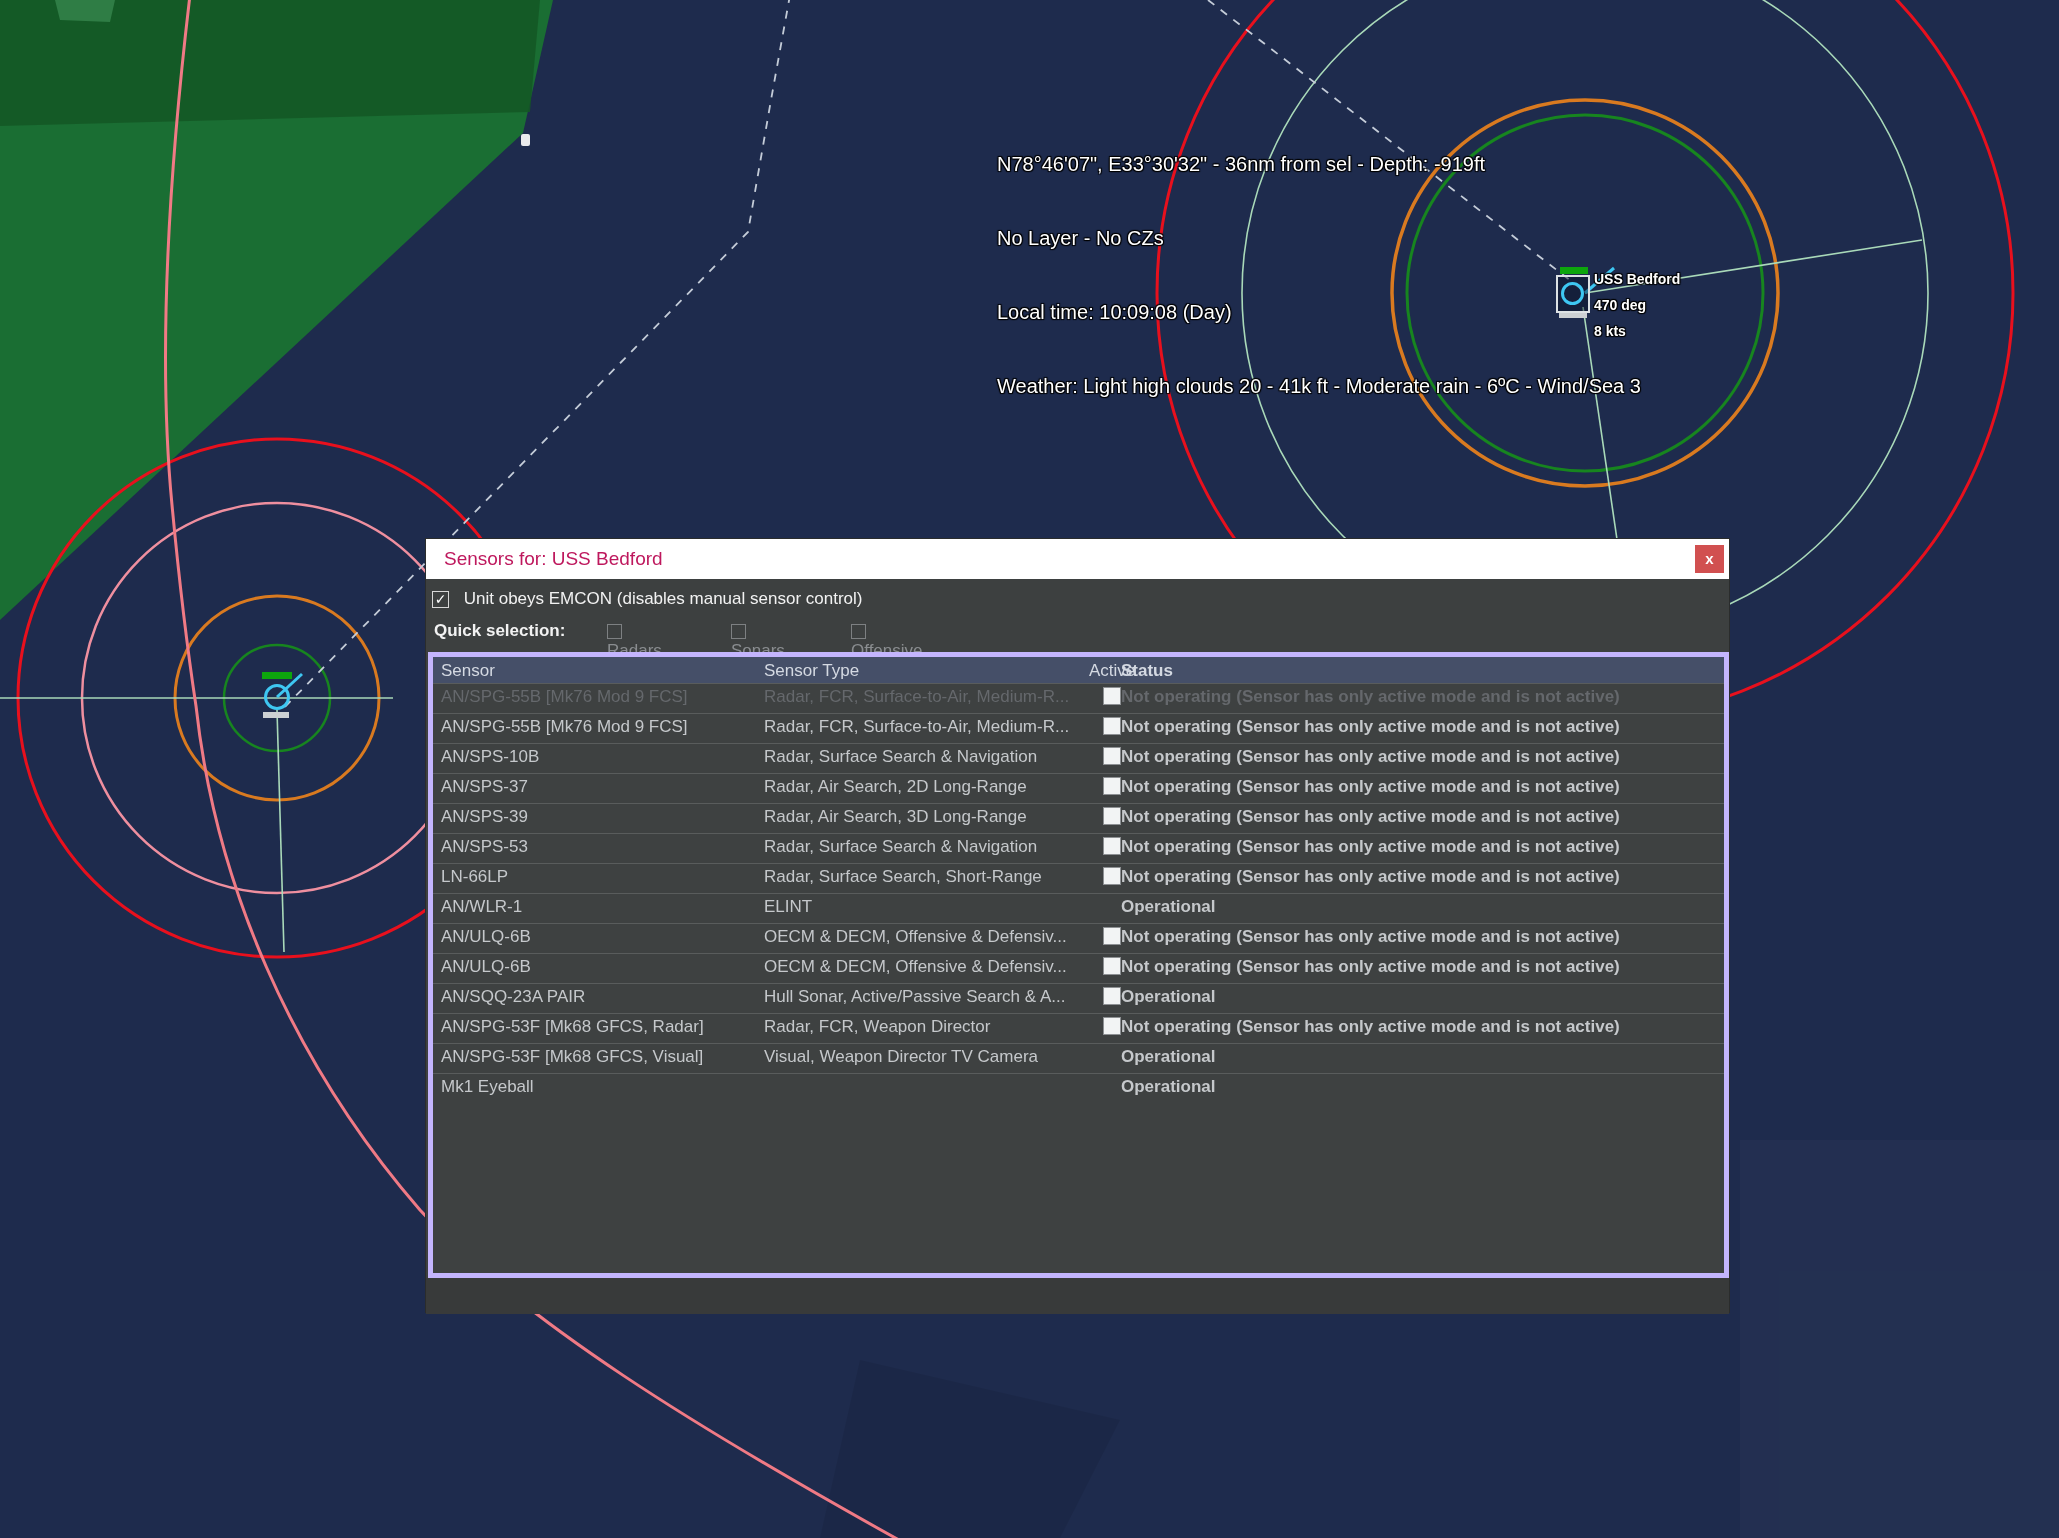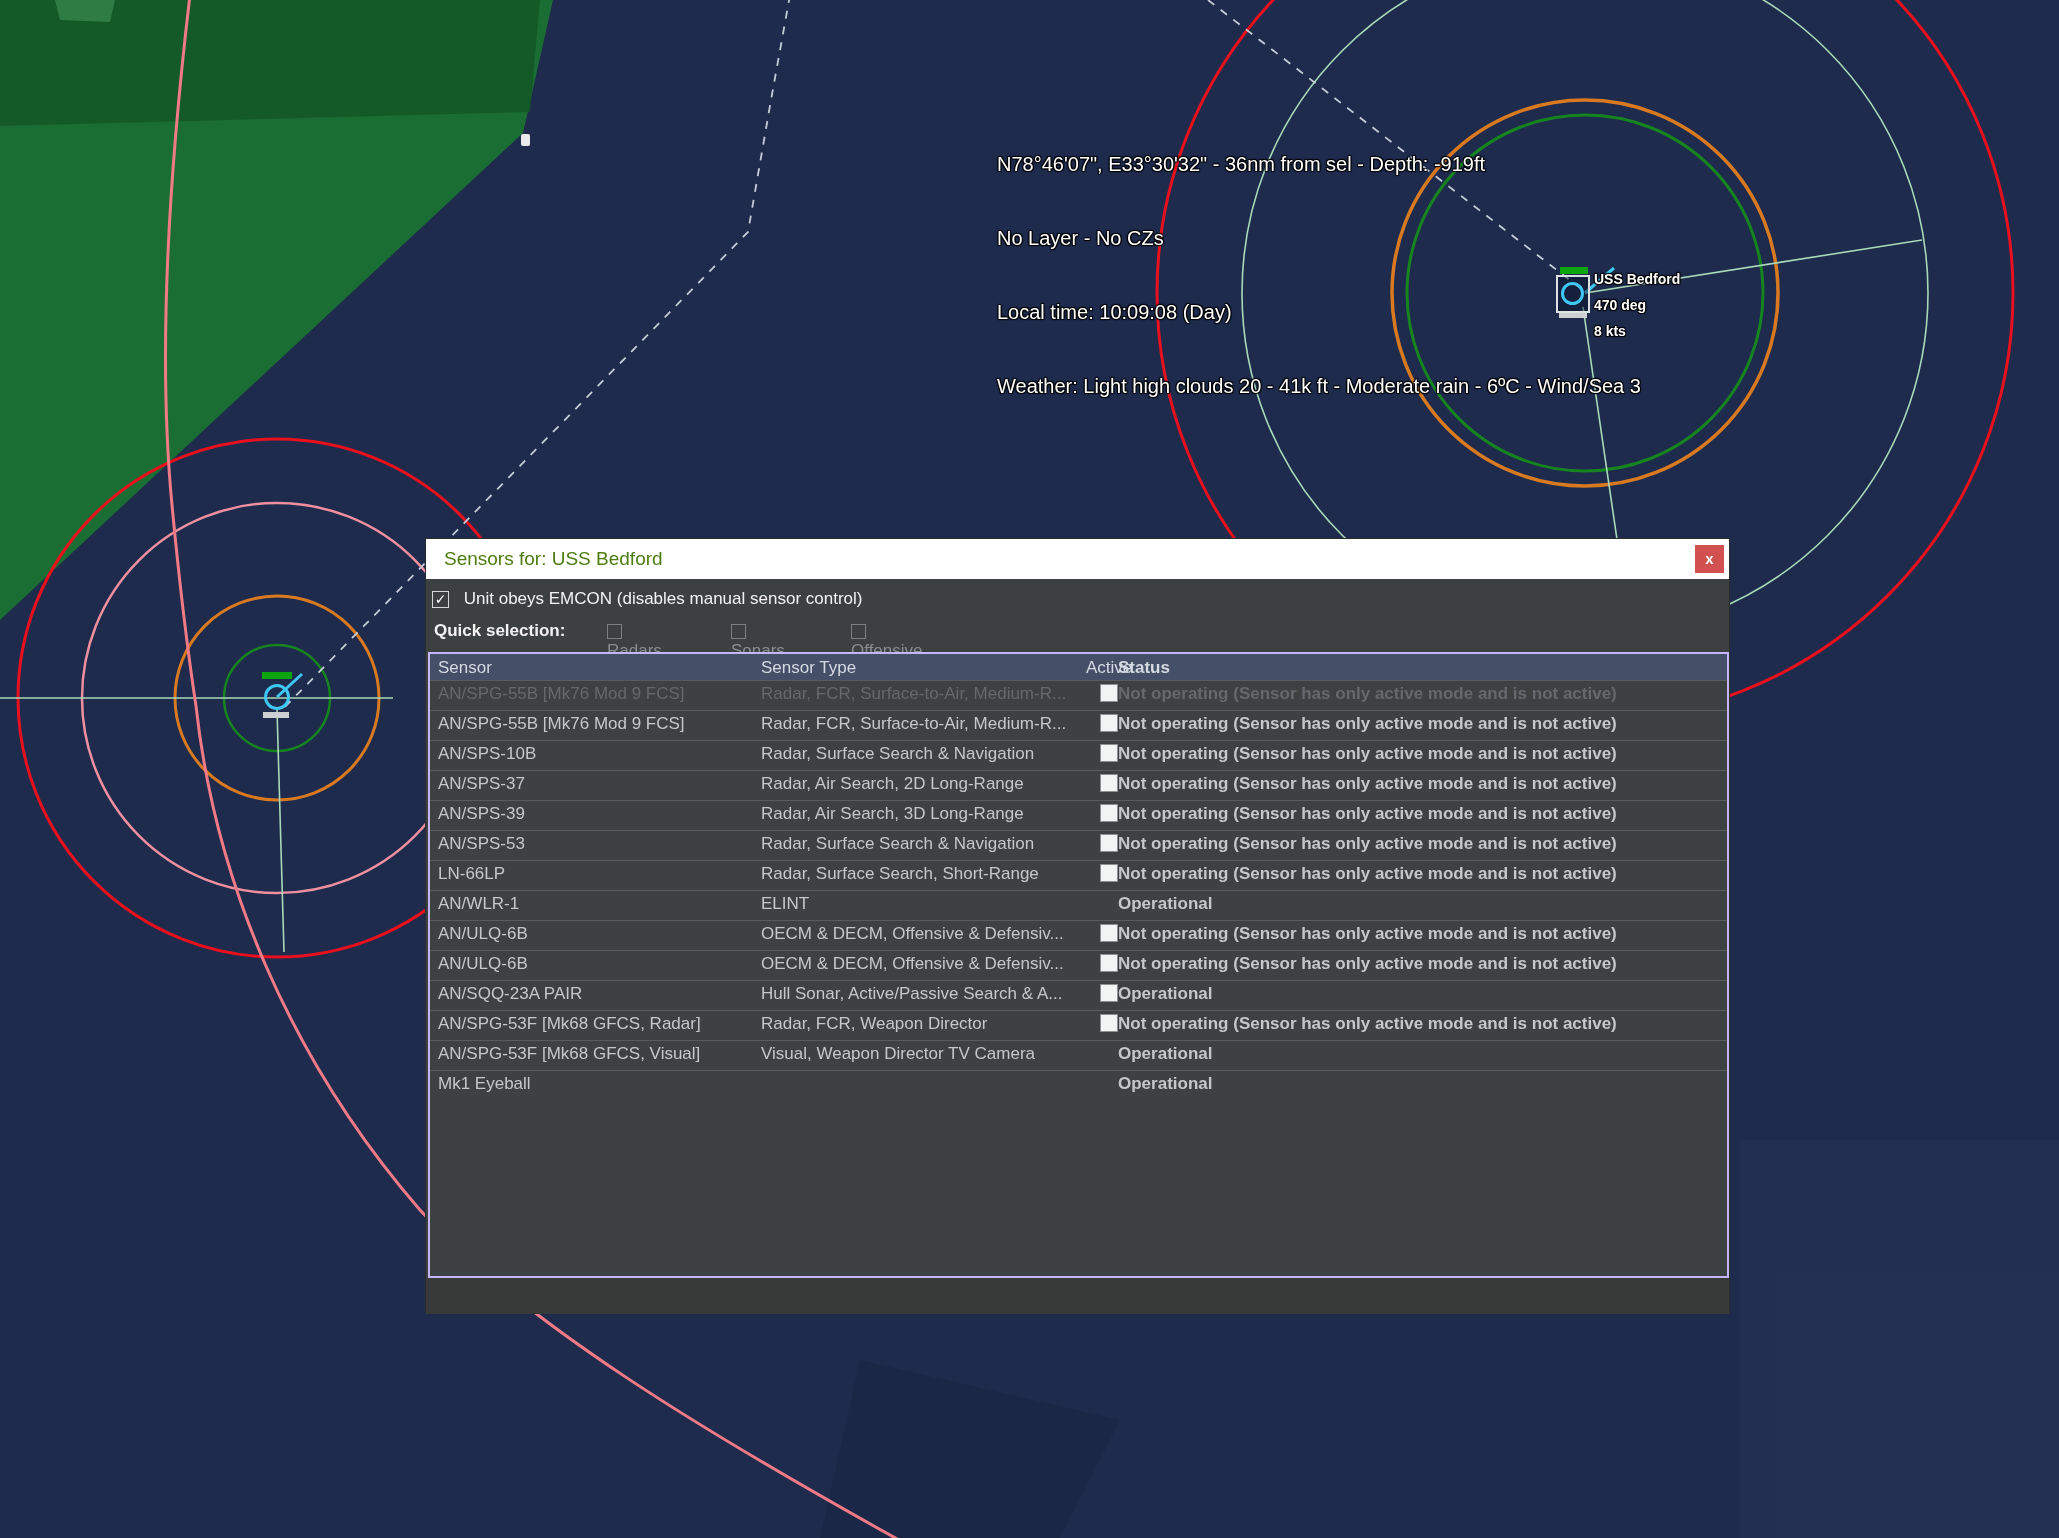--- a/index.html
+++ b/index.html
@@ -19,34 +19,34 @@
   .cyan-ring{position:absolute;border:3px solid #3ec7f2;border-radius:50%;}
   #bedford-ring{left:3px;top:5px;width:17px;height:17px;}
   #left-ring{position:absolute;left:264px;top:684px;width:20px;height:20px;z-index:2;}
   .lockdot{position:absolute;left:521px;top:134px;width:9px;height:12px;background:#e9eaec;
            border-radius:2px;z-index:2;}
 
   
   #dialog{position:absolute;left:425px;top:538px;width:1305px;height:775px;z-index:5;
           background:#3d4040;border:1px solid #2a2c2c;box-sizing:border-box;font-size:17px;}
   #titlebar{position:absolute;left:0;top:0;width:100%;height:40px;background:#ffffff;}
-  #title{position:absolute;left:18px;top:9px;font-size:19px;color:#4d7c0f;}
+  #title{position:absolute;left:18px;top:9px;font-size:19px;color:#be185d;}
   #close-btn{position:absolute;right:5px;top:6px;width:29px;height:28px;background:#d15050;
              color:#fff;font-weight:bold;font-size:15px;text-align:center;line-height:28px;cursor:pointer;}
   .cb{display:inline-block;box-sizing:border-box;vertical-align:middle;}
   #emcon-row{position:absolute;left:6px;top:50px;color:#f2f2f2;}
   #emcon-box{width:17px;height:17px;border:1px solid #d8d8d8;background:transparent;color:#fff;
              font-size:14px;line-height:15px;text-align:center;margin-right:10px;}
   #quick-row{position:absolute;left:8px;top:82px;color:#8a8d90;}
   #quick-label{color:#f2f2f2;font-weight:bold;}
   .qcb{width:15px;height:15px;border:1px solid #7d8082;background:transparent;margin-right:8px;}
   .qopt{position:absolute;top:0;}
 
   #listbox{position:absolute;left:2px;top:113px;width:1301px;height:626px;
-           border:2px solid #c4b5fd;box-sizing:border-box;background:#3e4141;overflow:hidden;}
+           border:5px solid #c4b5fd;box-sizing:border-box;background:#3e4141;overflow:hidden;}
   #lb-header{position:absolute;left:0;top:0;width:100%;height:26px;background:#454f68;color:#d4d9e2;}
   #lb-header span{position:absolute;top:4px;}
   .col1{left:8px;} .col2{left:331px;} .col3{left:656px;} .col4{left:688px;font-weight:bold;}
   #rows{position:absolute;left:0;top:26px;width:100%;}
   .srow{position:relative;width:100%;height:27px;background:#3e4141;color:#c5c8cb;
         border-top:1px solid #595c5c;margin-bottom:2px;}
   .srow.dim{color:#65686c;}
   .srow span{position:absolute;top:3px;white-space:nowrap;}
   .rowcb{position:absolute;left:670px;top:4px;width:18px;height:18px;background:#f2f4f4;
          border:1px solid #8d9093;box-sizing:border-box;}

